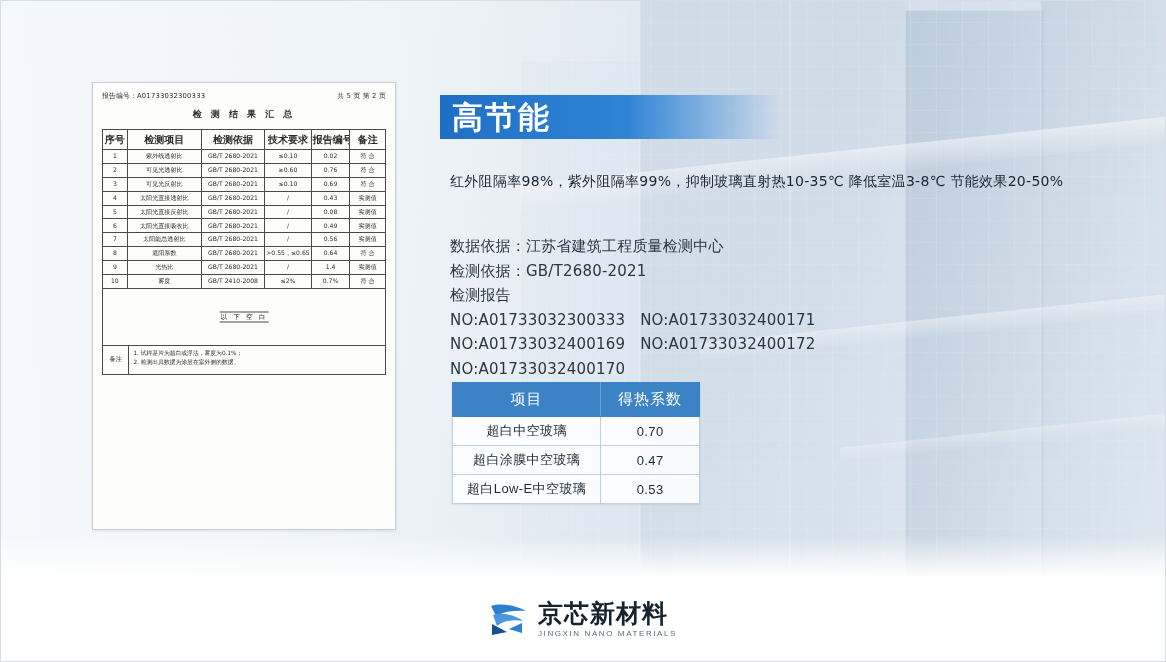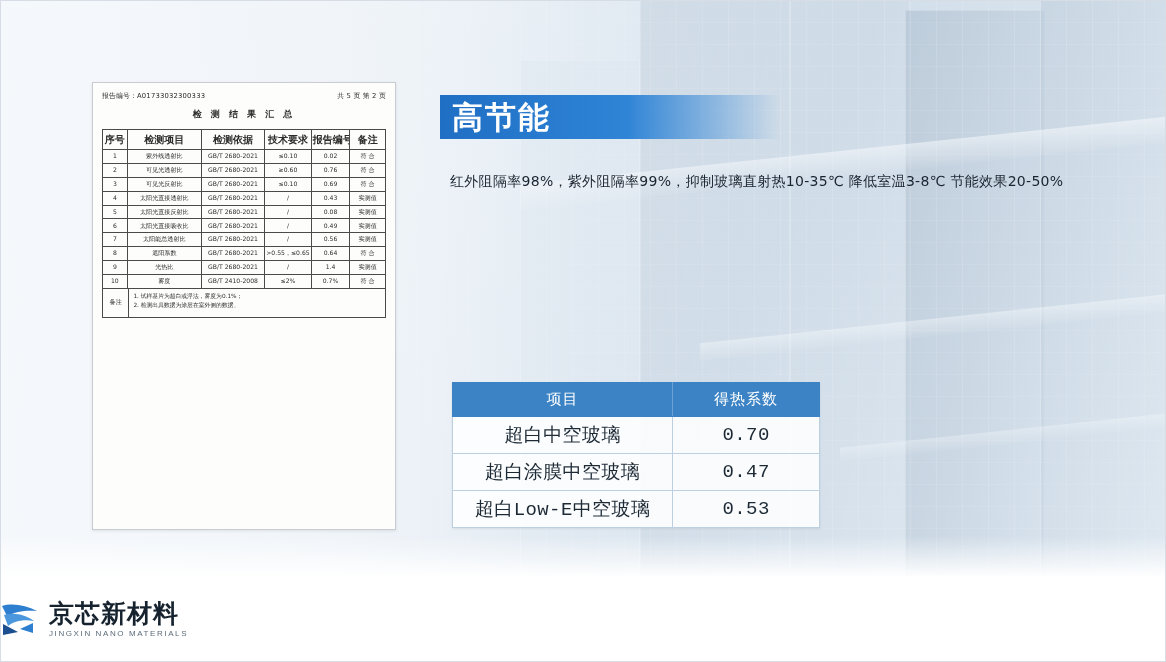--- a/index.html
+++ b/index.html
@@ -223,54 +223,55 @@
   }
   .meta .reports {
     white-space: pre;
   }
 
   
   .dtable {
     position: absolute;
     left: 452px;
     top: 382px;
-    width: 368px;
+    width: 248px;
     border-collapse: collapse;
-    font-family: Liberation Mono, monospace;
+    font-family: Liberation Sans, sans-serif;
     box-shadow: 0 1px 2px rgba(40,60,80,0.10);
   }
   .dtable th {
     background: #3b83c4;
     color: #ffffff;
     font-size: 15px;
     font-weight: normal;
     padding: 7px 4px;
     border: 1px solid #3b83c4;
     letter-spacing: 1px;
   }
   .dtable th:first-child { border-right: 1px solid #6ba3d6; }
   .dtable td {
     background: rgba(255,255,255,0.86);
     color: #1d2a36;
-    font-size: 19px;
+    font-size: 13px;
     text-align: center;
     padding: 5px 4px;
     border: 1px solid #bcd0e2;
     letter-spacing: .4px;
   }
   .dtable td.name { width: 60%; }
 
   
   .footer {
     position: absolute;
     left: 0; right: 0; bottom: 0;
     height: 86px;
     background: #ffffff;
     display: flex;
     align-items: center;
+    justify-content: center;
   }
   .logo {
     display: flex;
     align-items: center;
     gap: 9px;
   }
   .logo-mark {
     width: 40px;
     height: 34px;
     position: relative;
@@ -419,33 +420,44 @@
           <td>10</td>
           <td>雾度</td>
           <td>GB/T 2410-2008</td>
           <td>≤2%</td>
           <td>0.7%</td>
           <td>符 合</td>
         </tr>
       </tbody>
     </table>
 
+    <div class="rep-blank">
+      <span>以 下 空 白</span>
+    </div>
 
     <div class="rep-notes">
       <div class="rep-notes-label">备注</div>
       <div class="rep-notes-body" style="white-space: pre-line;">1. 试样基片为超白或浮法，雾度为0.1%；
 2. 检测出具数据为涂层在室外侧的数据。</div>
     </div>
   </div>
 
   <div class="headline"></div>
   <div class="headline-text">高节能</div>
 
   <div class="lead">红外阻隔率98%，紫外阻隔率99%，抑制玻璃直射热10-35℃ 降低室温3-8℃ 节能效果20-50%</div>
 
+  <div class="meta">
+    <div>数据依据：江苏省建筑工程质量检测中心</div>
+    <div>检测依据：GB/T2680-2021</div>
+    <div>检测报告</div>
+    <div class="reports">NO:A01733032300333   NO:A01733032400171
+NO:A01733032400169   NO:A01733032400172
+NO:A01733032400170</div>
+  </div>
 
   <table class="dtable">
     <thead>
       <tr>
         <th class="name">项目</th>
         <th>得热系数</th>
       </tr>
     </thead>
     <tbody>
       <tr>

